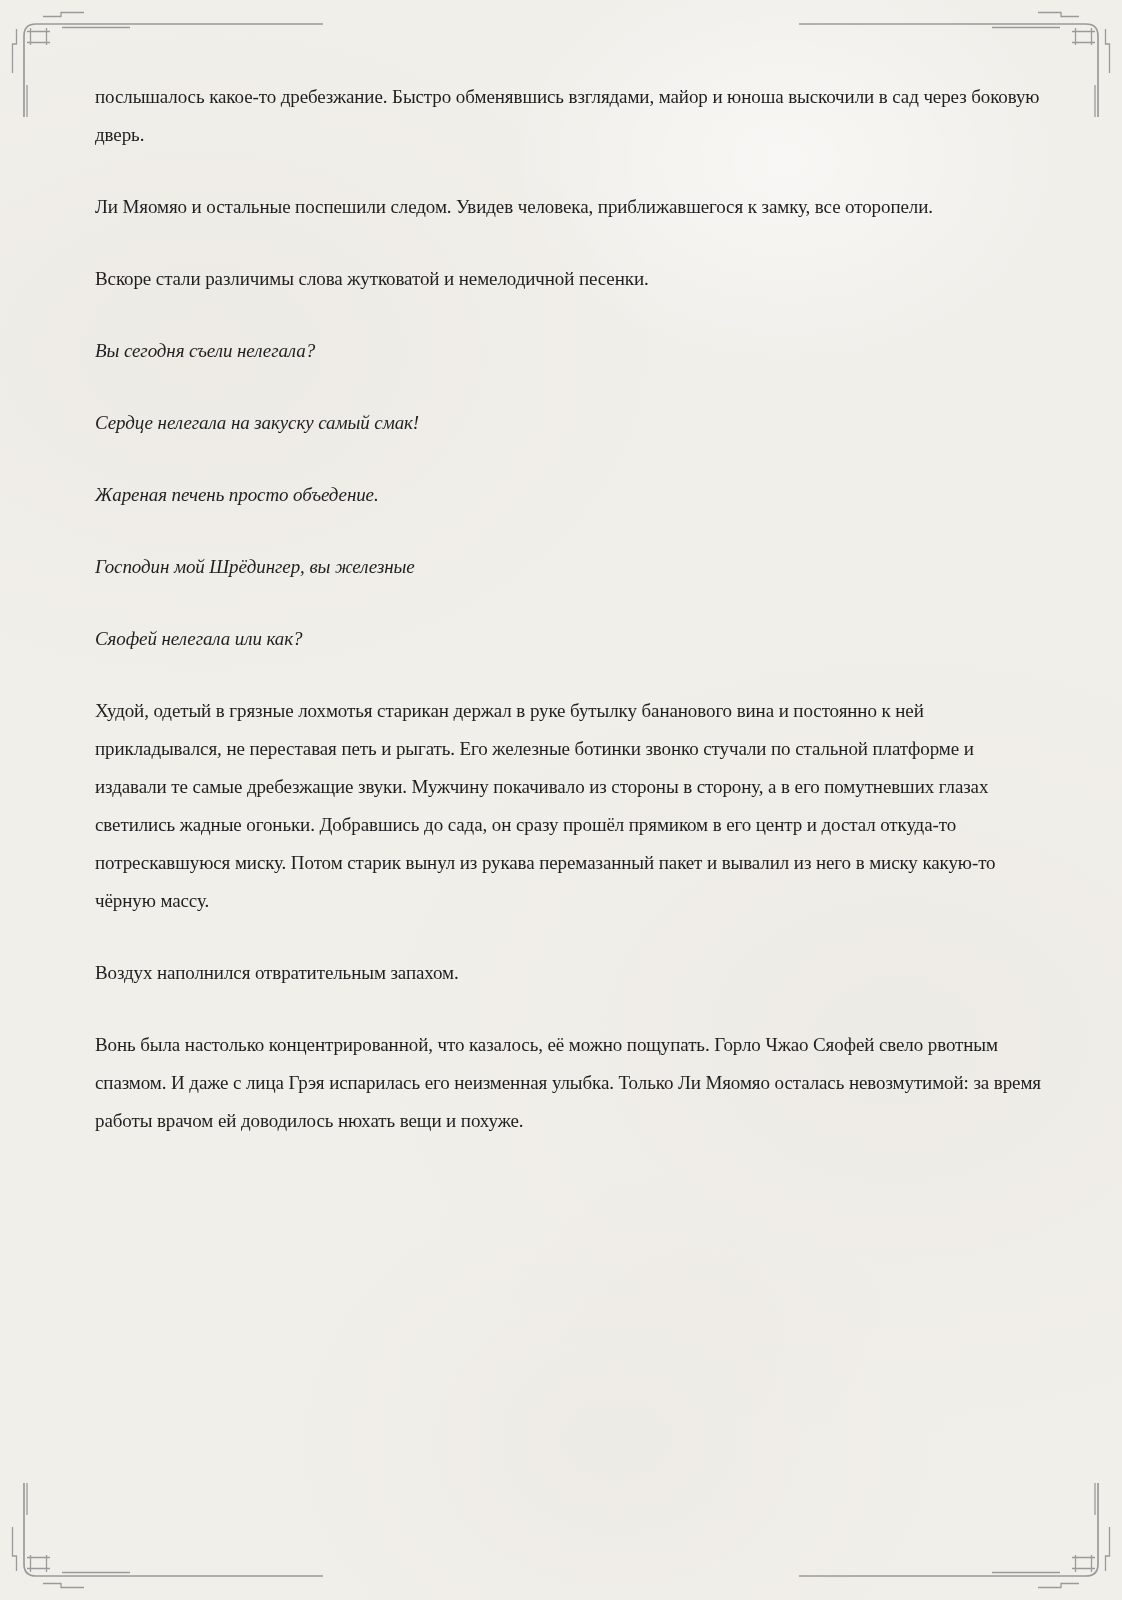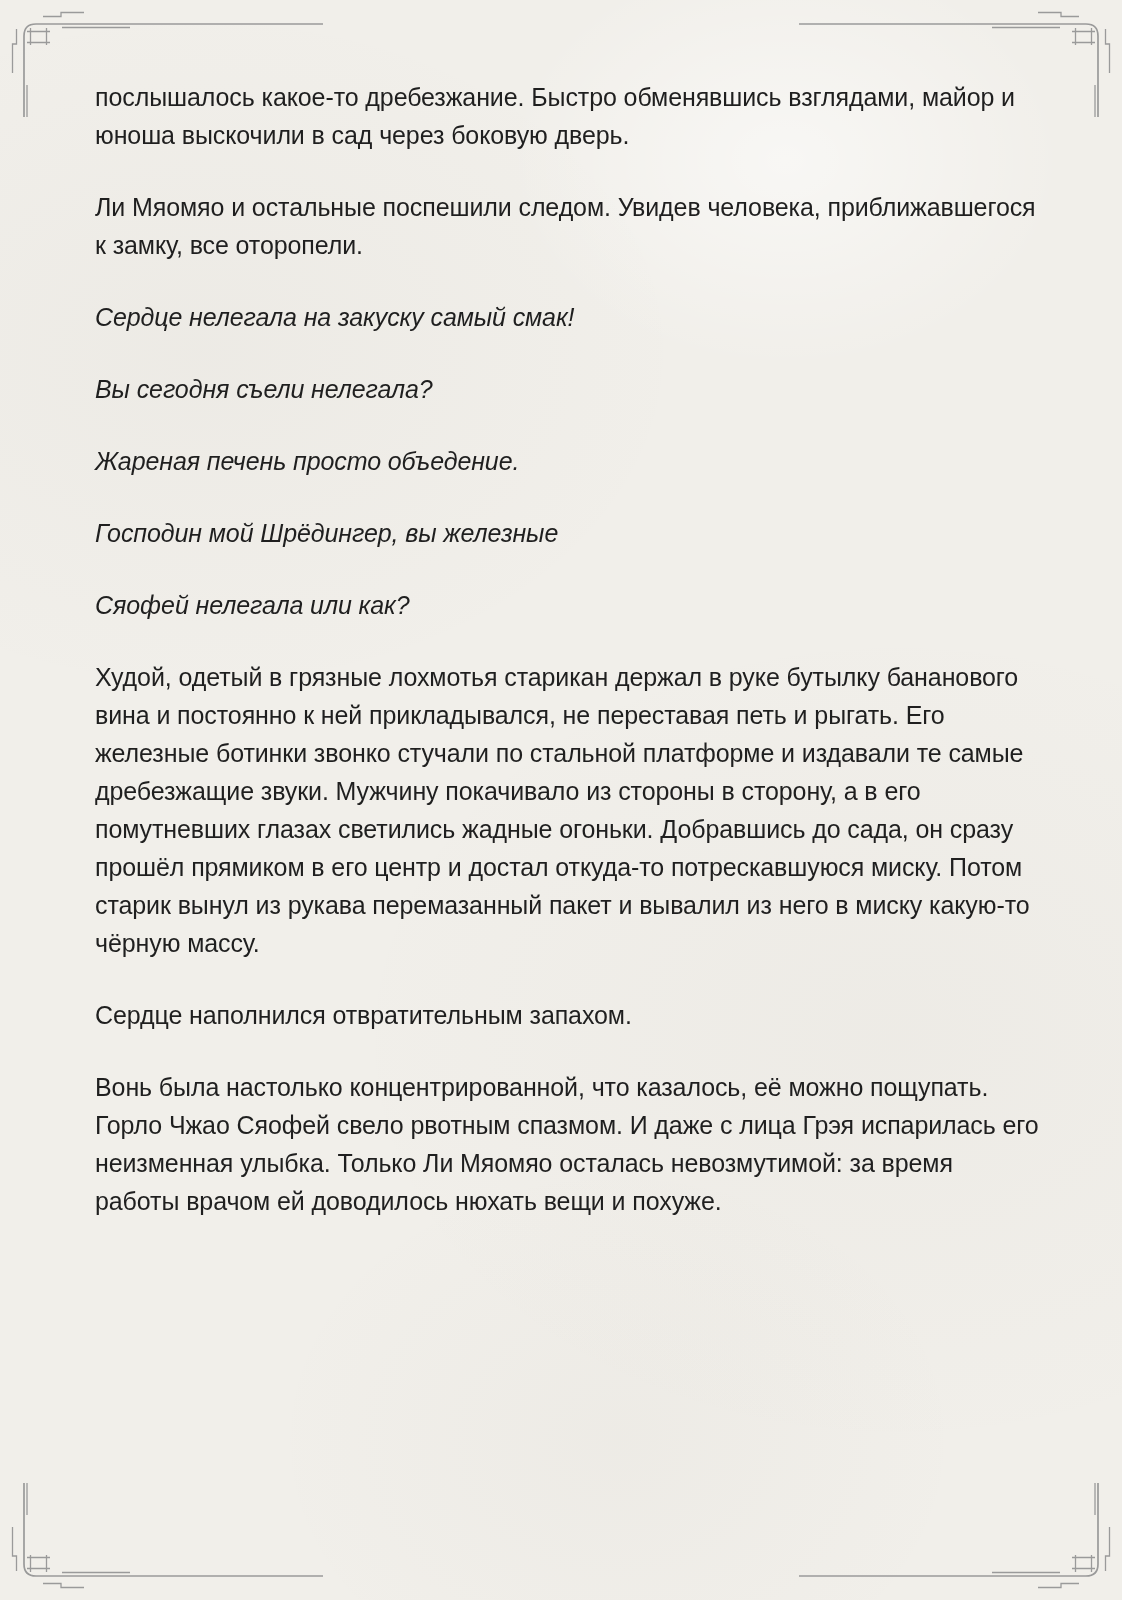--- a/index.html
+++ b/index.html
@@ -21,23 +21,24 @@
       radial-gradient(ellipse 700px 500px at 18% 22%, rgba(120,110,95,0.035), transparent 70%),
       radial-gradient(ellipse 800px 600px at 80% 65%, rgba(120,110,95,0.03), transparent 70%),
       radial-gradient(ellipse 500px 400px at 55% 90%, rgba(120,110,95,0.03), transparent 70%),
       radial-gradient(ellipse 400px 300px at 70% 10%, rgba(255,255,255,0.5), transparent 70%);
     overflow:hidden;
   }
   .text-block{
     position:absolute;
     left:95px; top:78px; width:946px;
     color:var(--ink);
-    font-size:25px;
+    font-size:19px;
     line-height:38px;
     letter-spacing:-0.1px;
+    font-family:Liberation Serif, serif;
   }
   .text-block p{margin:0 0 34px 0;}
   .text-block p.italic{font-style:italic;}
   .corner{position:absolute;width:340px;height:130px;pointer-events:none;}
   .corner path{fill:none;stroke:var(--frame);}
   .corner path.main{stroke-width:1.7;}
   .corner path.thin{stroke-width:1.3;}
   .corner.tl{left:0;top:0;}
   .corner.tr{right:0;top:0;transform:scaleX(-1);}
   .corner.bl{left:0;bottom:0;transform:scaleY(-1);}
@@ -80,23 +81,24 @@
     <path class="thin" d="M27 85 L27 117"></path>
     <path class="thin" d="M62 27.5 H130"></path>
     <path class="thin" d="M27 31.5 H50 M27 42.5 H50 M30.5 28 V45 M46.5 28 V45"></path>
     <path class="thin" d="M43 16.5 H61 V12.5 H84"></path>
     <path class="thin" d="M16.5 29 V44 H12.5 V73"></path>
   </svg>
 
   <div class="text-block">
       <p class="normal">послышалось какое-то дребезжание. Быстро обменявшись взглядами, майор и юноша выскочили в сад через боковую дверь.</p>
       <p class="normal">Ли Мяомяо и остальные поспешили следом. Увидев человека, приближавшегося к замку, все оторопели.</p>
+      <p class="normal">Вскоре стали различимы слова жутковатой и немелодичной песенки.</p>
+      <p class="italic">Вы сегодня съели нелегала?</p>
       <p class="italic">Сердце нелегала на закуску самый смак!</p>
-      <p class="italic">Вы сегодня съели нелегала?</p>
       <p class="italic">Жареная печень просто объедение.</p>
       <p class="italic">Господин мой Шрёдингер, вы железные</p>
       <p class="italic">Сяофей нелегала или как?</p>
       <p class="normal">Худой, одетый в грязные лохмотья старикан держал в руке бутылку бананового вина и постоянно к ней прикладывался, не переставая петь и рыгать. Его железные ботинки звонко стучали по стальной платформе и издавали те самые дребезжащие звуки. Мужчину покачивало из стороны в сторону, а в его помутневших глазах светились жадные огоньки. Добравшись до сада, он сразу прошёл прямиком в его центр и достал откуда-то потрескавшуюся миску. Потом старик вынул из рукава перемазанный пакет и вывалил из него в миску какую-то чёрную массу.</p>
-      <p class="normal">Сердце наполнился отвратительным запахом.</p>
+      <p class="normal">Воздух наполнился отвратительным запахом.</p>
       <p class="normal">Вонь была настолько концентрированной, что казалось, её можно пощупать. Горло Чжао Сяофей свело рвотным спазмом. И даже с лица Грэя испарилась его неизменная улыбка. Только Ли Мяомяо осталась невозмутимой: за время работы врачом ей доводилось нюхать вещи и похуже.</p>
     </div>
 
 </div>
 
 </body></html>

